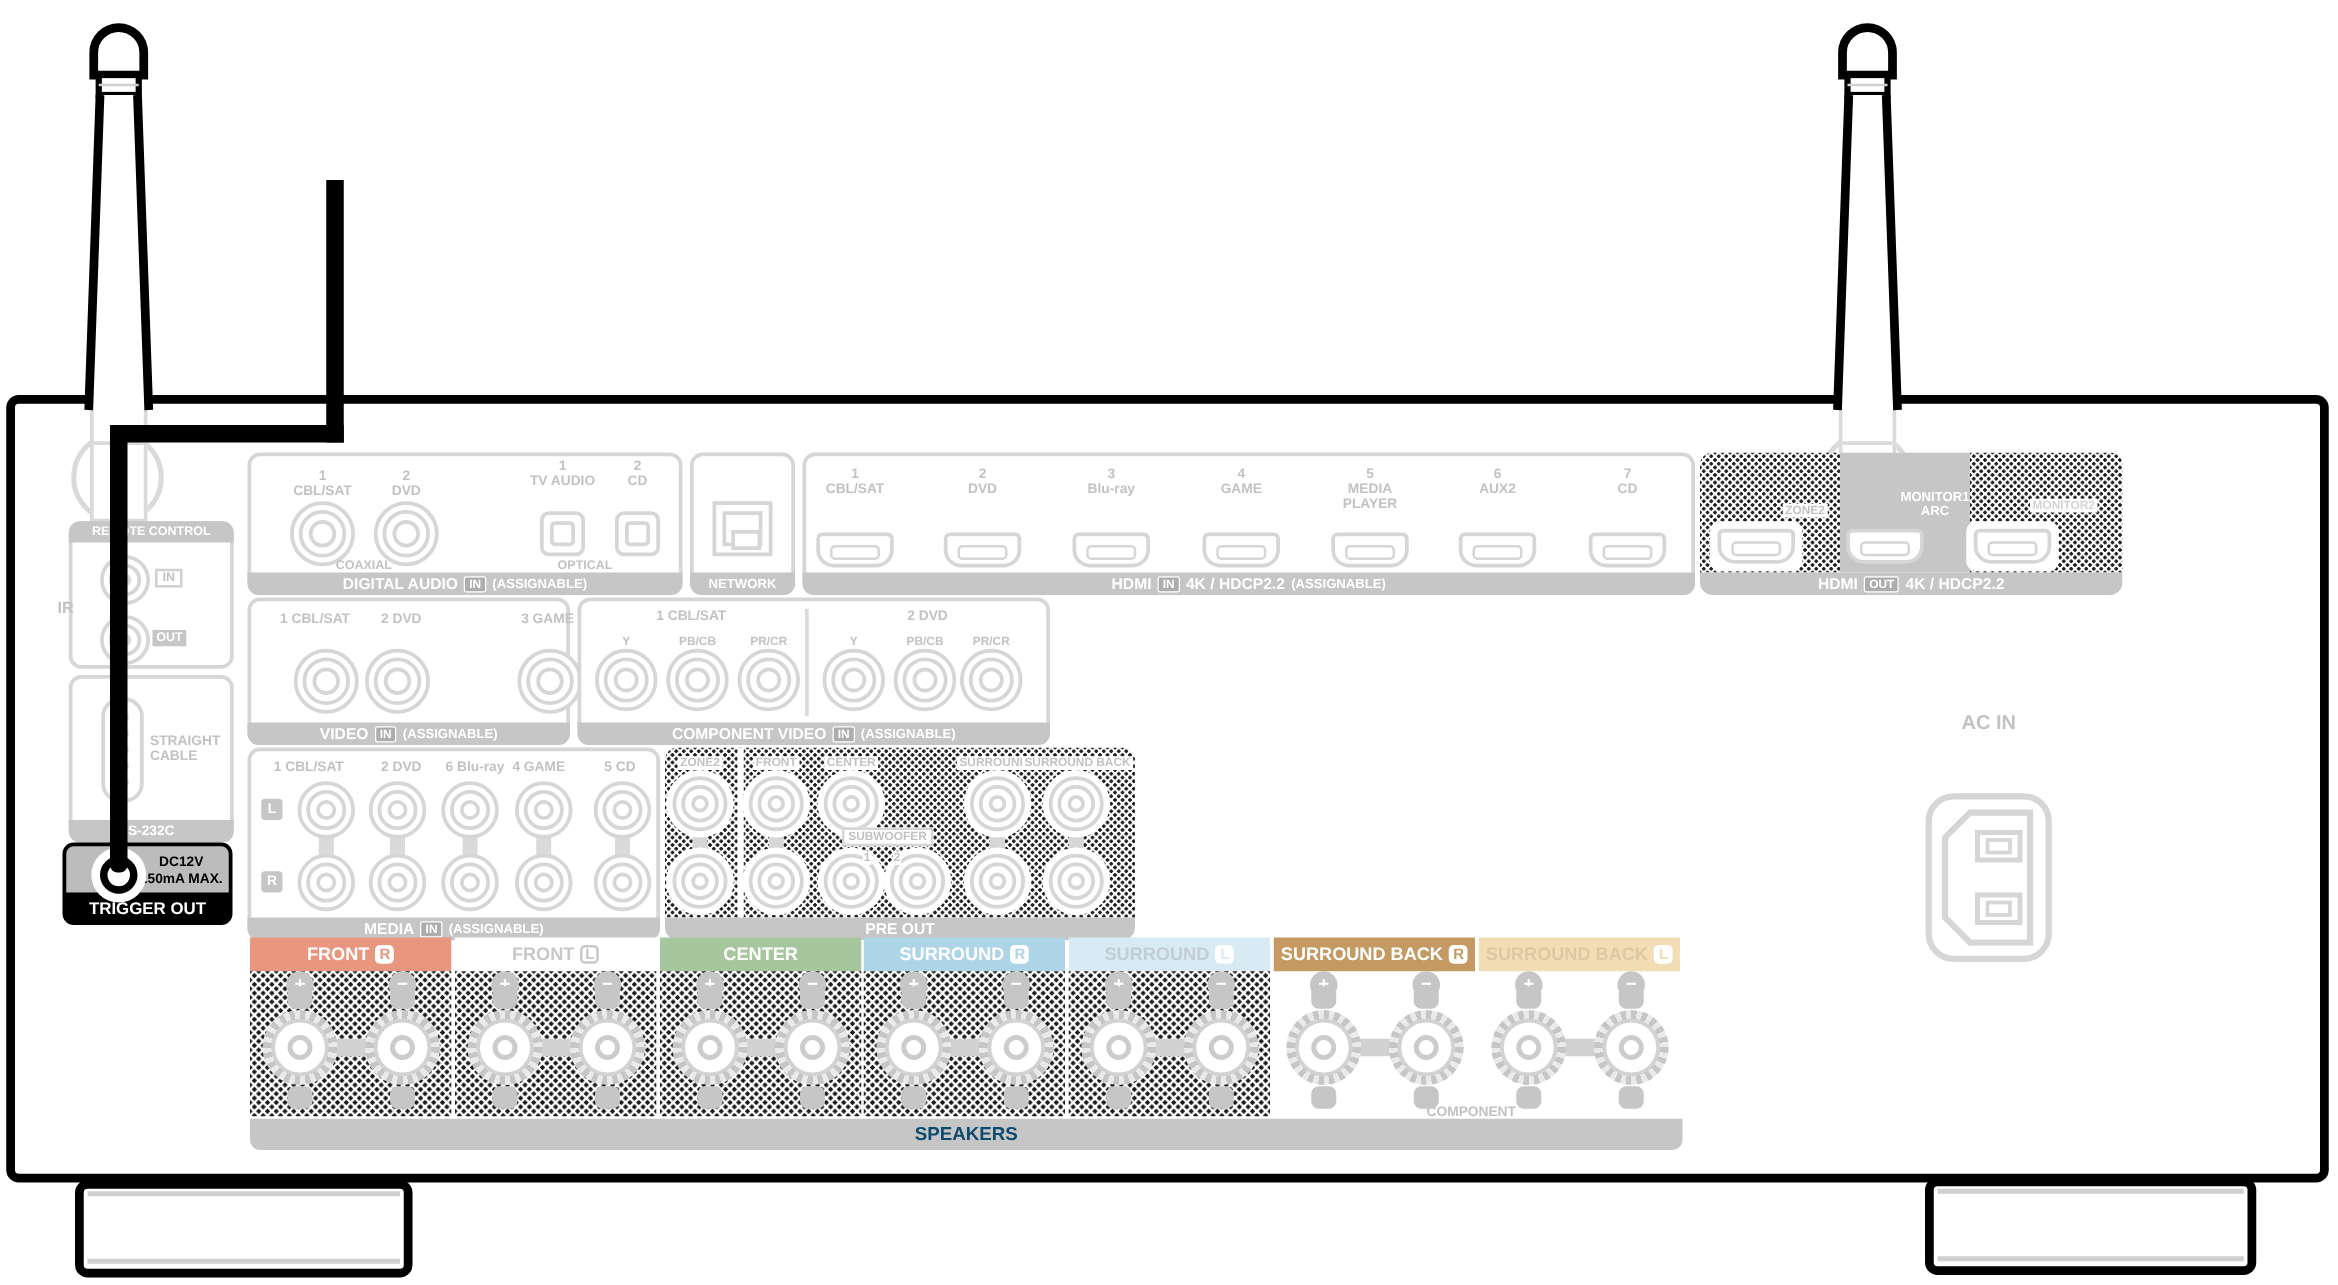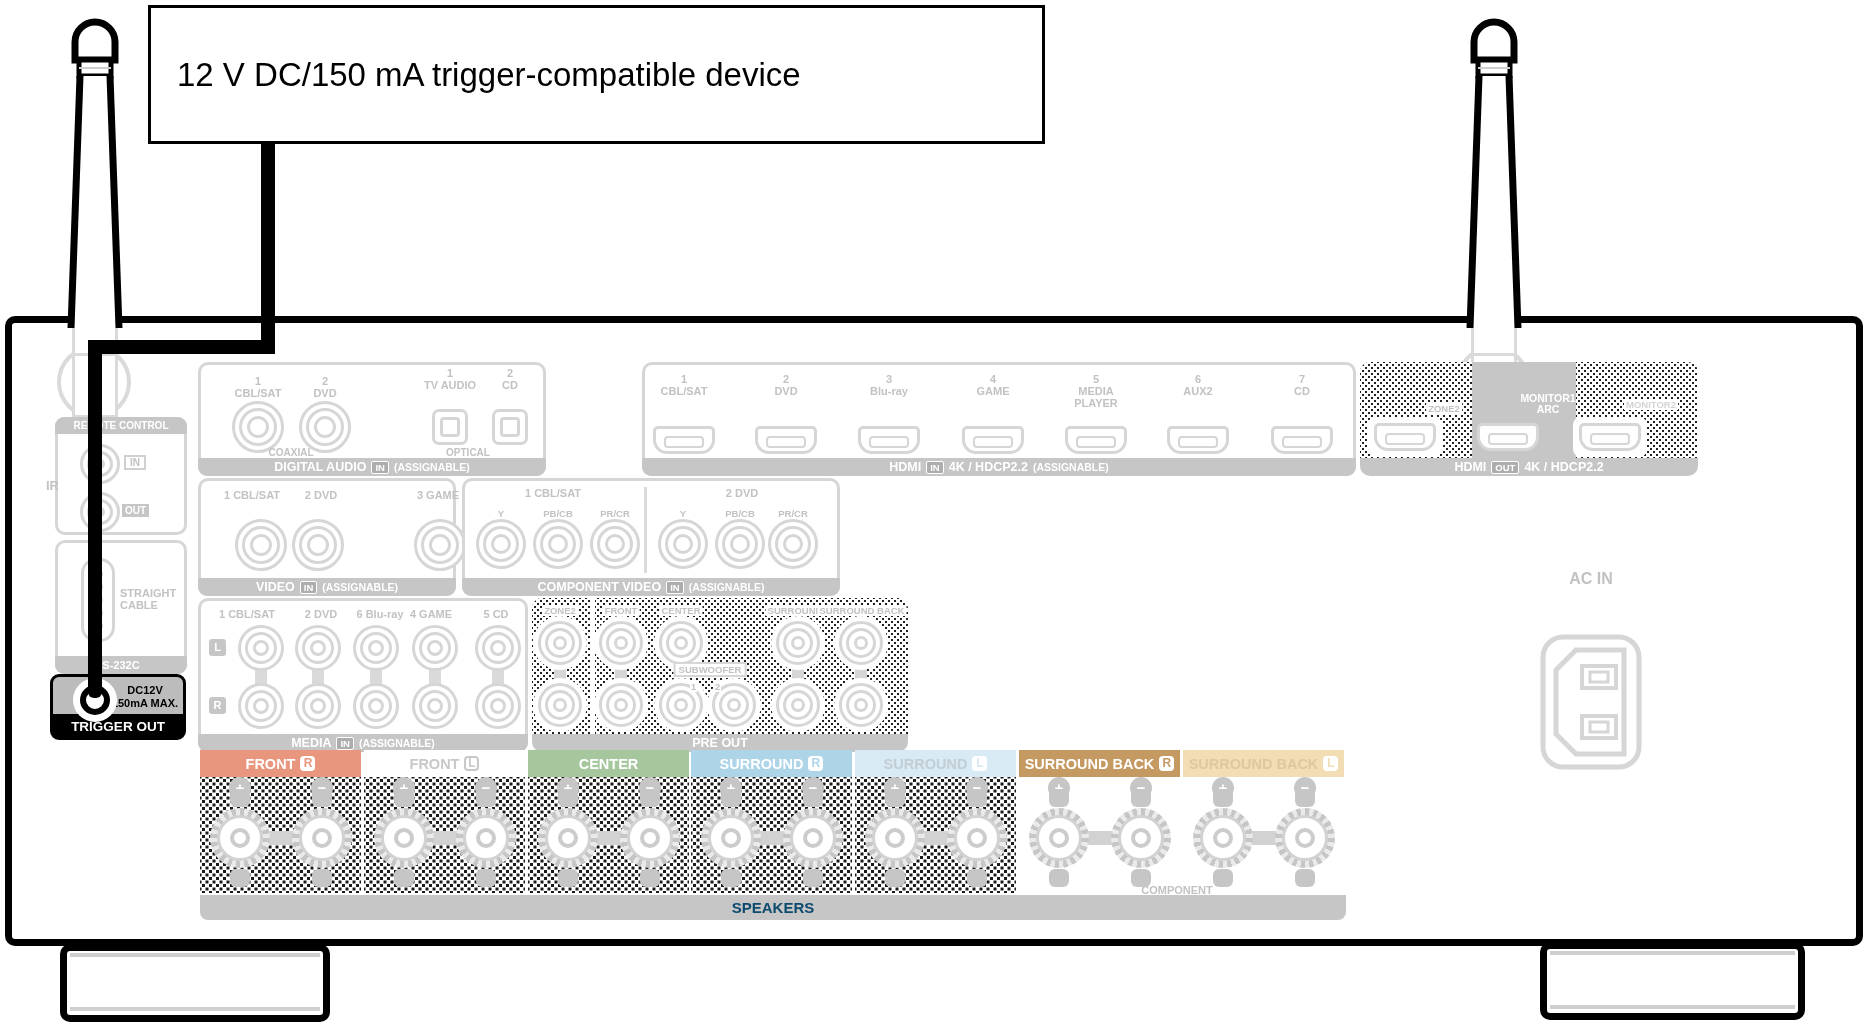--- a/index.html
+++ b/index.html
@@ -208,20 +208,26 @@
     <div class="opt" style="left:231px;top:44px"></div>
     <div class="opt" style="left:291px;top:44px"></div>
     <div class="lbl" style="left:267px;top:82px;font-size:10px">OPTICAL</div>
     <div class="bar">
       <span>DIGITAL AUDIO</span>
       <span class="badge">IN</span>
       <span class="asn">(ASSIGNABLE)</span>
     </div>
   </div>
 
+  <div class="box" style="left:552px;top:362px;width:84px;height:114px">
+    <div class="rj45" style="left:15px;top:36px"></div>
+    <div class="bar" style="font-size:10.5px">
+      <span>NETWORK</span>
+    </div>
+  </div>
 
   <div class="box" style="left:642px;top:362px;width:714px;height:114px">
     <div class="lbl" style="left:39px;top:8px">
         <span class="num">1</span>
         <span class="nm">CBL/SAT</span>
       </div>
     <div class="lbl" style="left:141px;top:8px">
         <span class="num">2</span>
         <span class="nm">DVD</span>
       </div>
@@ -518,23 +524,20 @@
   <div class="a gtx" style="left:1540px;top:570px;width:102px;text-align:center;font-size:16px">AC IN</div>
   <svg class="a" style="left:1540px;top:634px" width="102" height="136">
     <rect x="3" y="3" width="96" height="130" rx="20" fill="#fff" stroke="#d6d6d6" stroke-width="5"></rect>
     <path d="M36,16 H84 V120 H36 L16,100 V36 Z" fill="#fff" stroke="#d6d6d6" stroke-width="5"></path>
     <rect x="42" y="32" width="34" height="22" fill="#fff" stroke="#d6d6d6" stroke-width="4"></rect>
     <rect x="50" y="38" width="18" height="10" fill="#fff" stroke="#d6d6d6" stroke-width="3"></rect>
     <rect x="42" y="82" width="34" height="22" fill="#fff" stroke="#d6d6d6" stroke-width="4"></rect>
     <rect x="50" y="88" width="18" height="10" fill="#fff" stroke="#d6d6d6" stroke-width="3"></rect>
   </svg>
 
-  <div class="callout">
-    <span>12 V DC/150 mA trigger-compatible device</span>
-  </div>
 
   <div class="jack-halo"></div>
   <div class="jack-ring"></div>
   <div class="cable" style="left:261px;top:144px;width:14px;height:210px"></div>
   <div class="cable" style="left:88px;top:340px;width:187px;height:14px"></div>
   <div class="cable" style="left:88px;top:340px;width:14px;height:358px;border-radius:0 0 6px 6px"></div>
 
 </div>
 
 </body></html>

